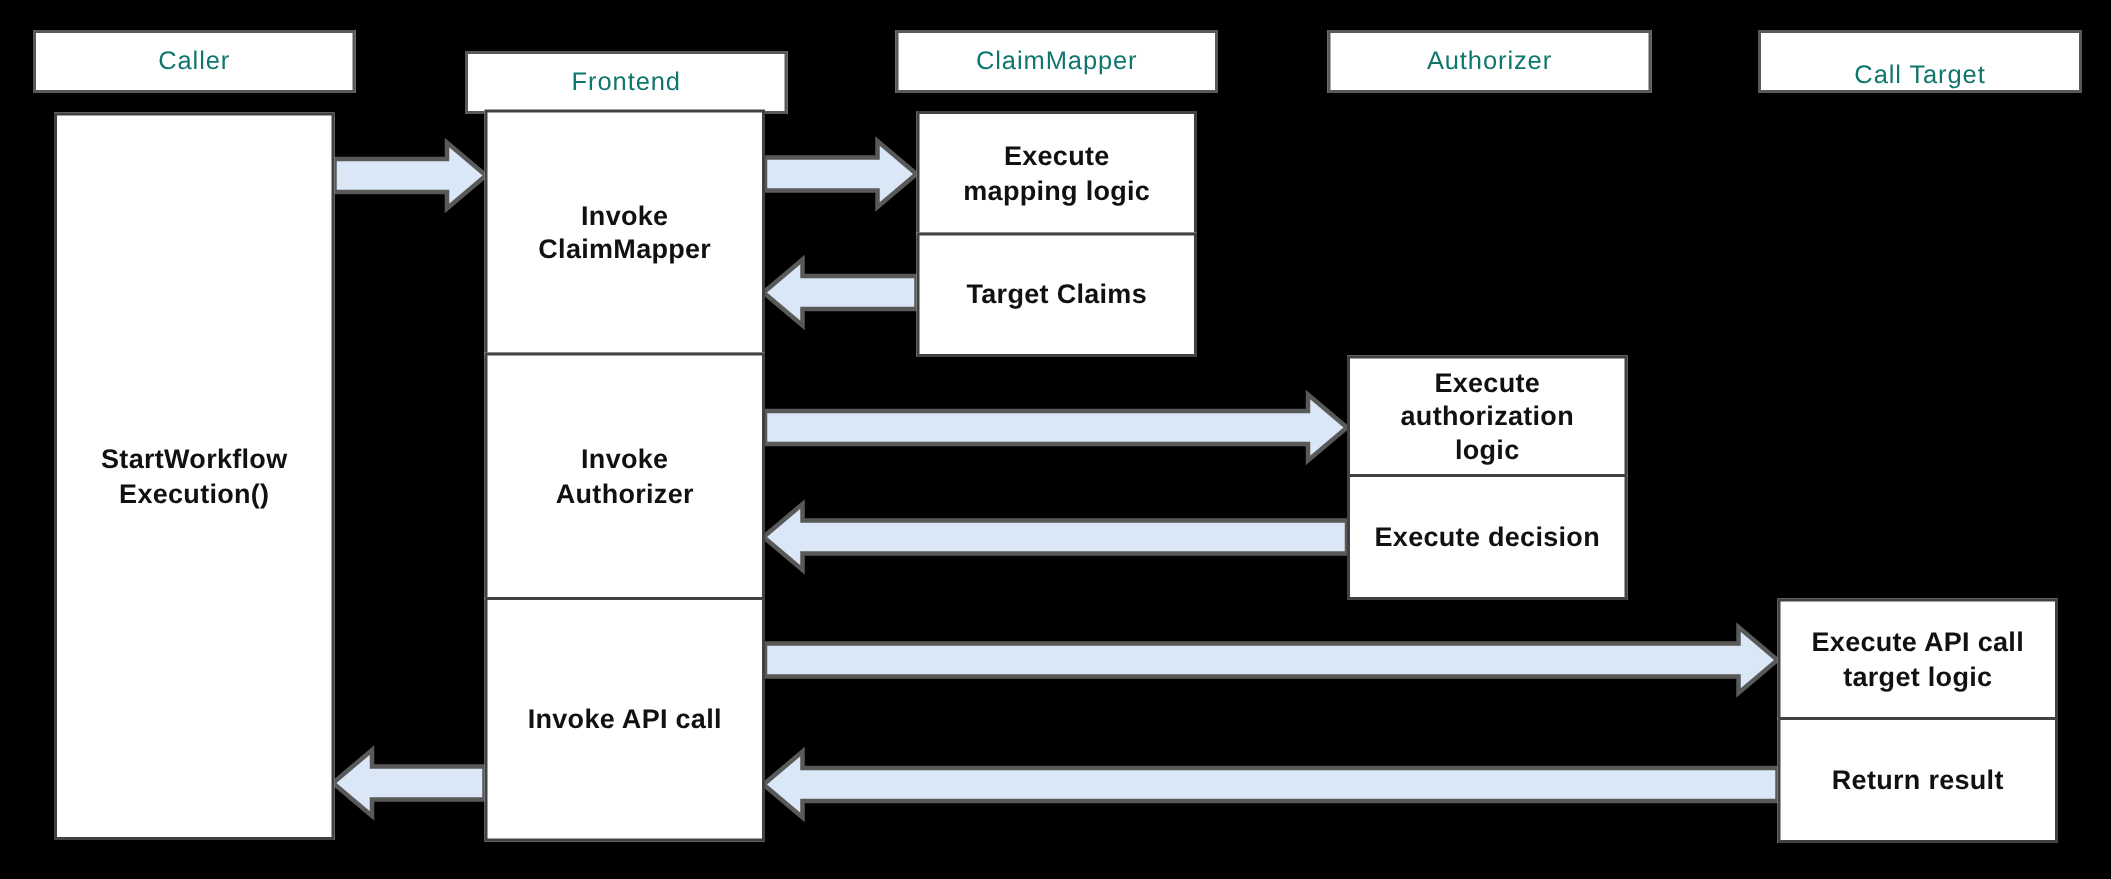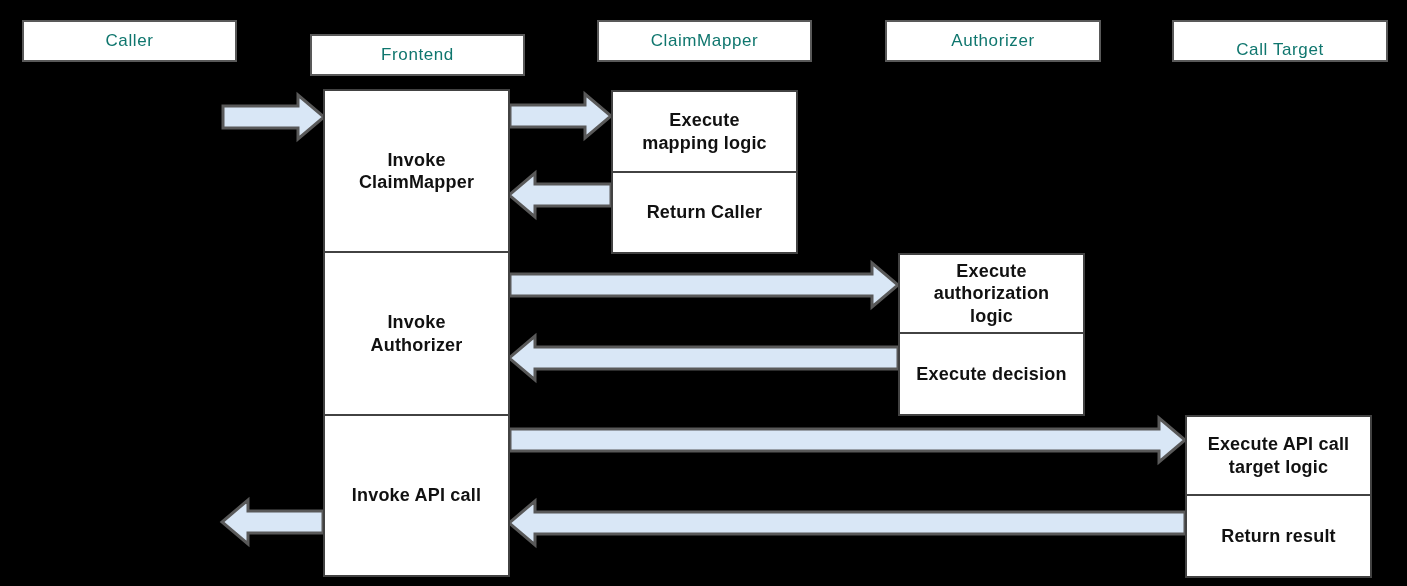--- a/index.html
+++ b/index.html
@@ -43,21 +43,20 @@
     display: flex;
     align-items: center;
     justify-content: center;
     text-align: center;
     font-size: 18px;
     font-weight: bold;
     color: #111111;
     line-height: 1.25;
     white-space: pre-line;
     letter-spacing: 0.2px;
-    margin-top: 16px;
   }
 </style>
 </head>
 <body>
 
 <div class="canvas">
 
   <svg class="arrow-layer" width="1407" height="586" viewBox="0 0 1407 586">
       <polygon points="223,106 298,106 298,95 324,117 298,139 298,128 223,128" fill="#d9e7f6" stroke="#595959" stroke-width="3"></polygon>
       <polygon points="510,105 585,105 585,94 611,116 585,138 585,127 510,127" fill="#d9e7f6" stroke="#595959" stroke-width="3"></polygon>
@@ -78,30 +77,32 @@
   <div class="hdr" style="left:597px;  top:20px; width:215px;">
       <span>ClaimMapper</span>
     </div>
   <div class="hdr" style="left:885px;  top:20px; width:216px;">
       <span>Authorizer</span>
     </div>
   <div class="hdr" style="left:1172px; top:20px; width:216px;align-items:flex-end;">
       <span>Call Target</span>
     </div>
 
+  <div class="box" style="left:36px; top:75px; width:187px; height:485px;">StartWorkflow
+Execution()</div>
 
   <div class="box" style="left:323px; top:73px;  width:187px; height:164px;">Invoke
 ClaimMapper</div>
   <div class="box" style="left:323px; top:235px; width:187px; height:165px;">Invoke
 Authorizer</div>
   <div class="box" style="left:323px; top:398px; width:187px; height:163px;">Invoke API call</div>
 
   <div class="box" style="left:611px; top:74px;  width:187px; height:83px;">Execute
 mapping logic</div>
-  <div class="box" style="left:611px; top:155px; width:187px; height:83px;">Return Caller</div>
+  <div class="box" style="left:611px; top:155px; width:187px; height:83px;">Target Claims</div>
 
   <div class="box" style="left:898px; top:237px; width:187px; height:81px;">Execute
 authorization
 logic</div>
   <div class="box" style="left:898px; top:316px; width:187px; height:84px;">Execute decision</div>
 
   <div class="box" style="left:1185px; top:478px; width:187px; height:84px;">Return result</div>
   <div class="box" style="left:1185px; top:399px; width:187px; height:81px;">Execute API call
 target logic</div>
 

